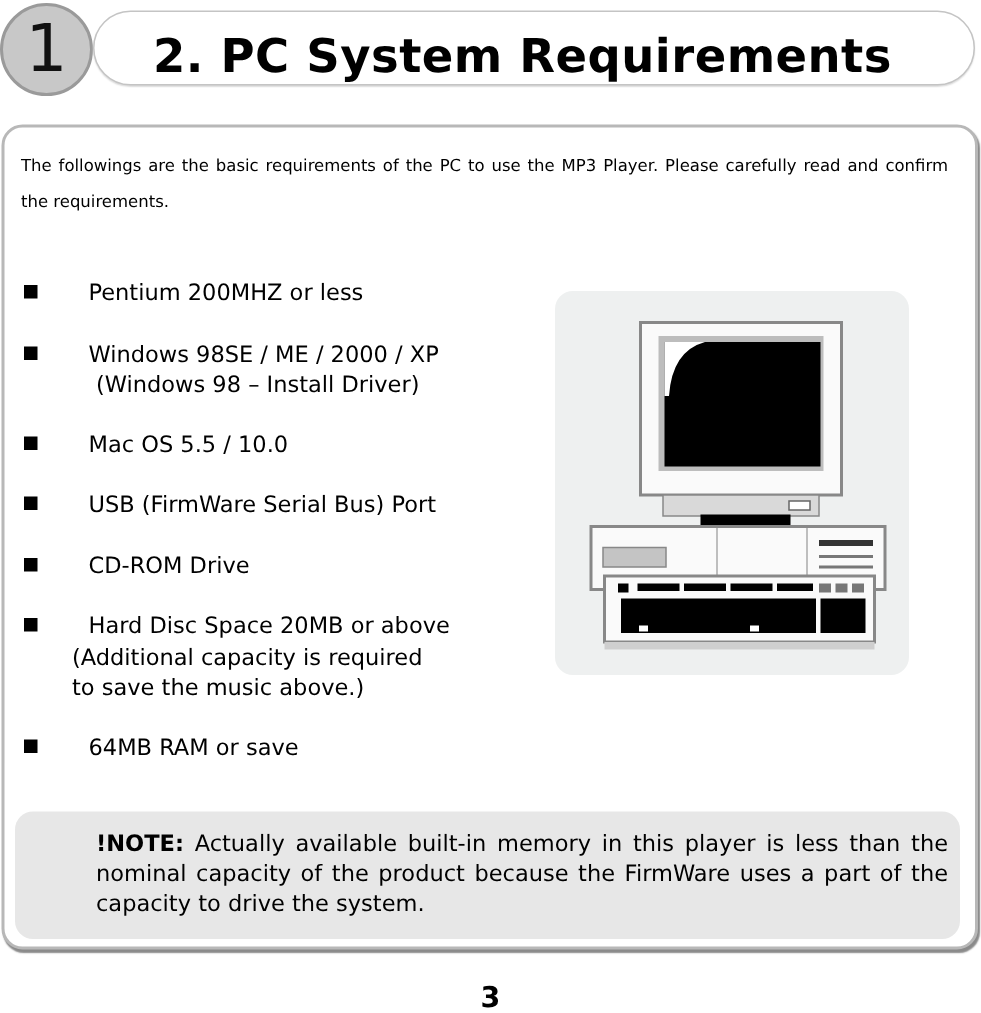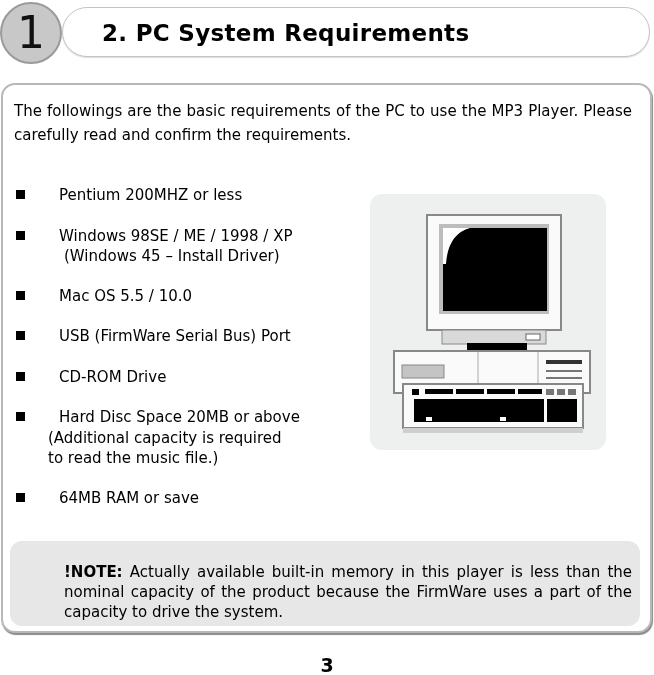--- a/index.html
+++ b/index.html
@@ -6,45 +6,45 @@
   body { width:654px; height:675px; position:relative; overflow:hidden;
          font-family:"DejaVu Sans", sans-serif; color:#000; }
 
   .num-circle { position:absolute; left:0; top:2px; width:62px; height:62px;
     border-radius:50%; background:#c8c8c8; border:2px solid #9a9a9a; box-sizing:border-box;
     display:flex; align-items:center; justify-content:center;
     font-size:44px; font-family:"DejaVu Sans", sans-serif; color:#111; line-height:1; }
   .title-pill { position:absolute; left:62px; top:7px; width:588px; height:50px;
     border:1px solid #c4c4c4; border-radius:25px; box-sizing:border-box;
     box-shadow:0 1px 1px #dcdcdc; background:#fff; }
-  .title-text { position:absolute; left:102px; top:20px; font-size:23px; font-weight:bold;
+  .title-text { position:absolute; left:102px; top:20px; font-size:31px; font-weight:bold;
     font-family:"DejaVu Sans", sans-serif; letter-spacing:0.3px; }
 
   .main-box { position:absolute; left:1px; top:83px; width:651px; height:550px;
     border:2px solid #b8b8b8; border-radius:14px; box-sizing:border-box; background:#fff;
     box-shadow:1px 2px 1px #8a8a8a; }
 
-  .intro { position:absolute; left:14px; top:99px; width:618px; font-size:15px; line-height:24px;
+  .intro { position:absolute; left:14px; top:99px; width:618px; font-size:11px; line-height:24px;
     text-align:justify; text-align-last:left; }
 
   .req-list { position:absolute; left:14px; top:185px; list-style:none; margin:0; padding:0;
     font-size:15px; }
   .req-item { position:absolute; left:0; white-space:nowrap; }
   .bullet { position:absolute; left:2px; top:5px; width:9px; height:9px; background:#000; }
   .req-text { position:absolute; left:45px; top:0; line-height:21px; }
   .req-sub { position:absolute; left:50px; line-height:21px; }
   .req-sub2 { position:absolute; left:34px; line-height:21px; }
 
   .pc-card { position:absolute; left:370px; top:194px; width:236px; height:256px;
     background:#eef0f0; border-radius:12px; }
 
   .note-box { position:absolute; left:10px; top:541px; width:630px; height:85px;
     background:#e7e7e7; border-radius:12px; }
   .note-text { position:absolute; left:64px; top:552px; width:568px; font-size:15px; line-height:20px;
-    text-align:justify; text-align-last:left;margin-top:10px; }
+    text-align:justify; text-align-last:left; }
   .note-label { font-weight:bold; }
 
   .page-num { position:absolute; left:0; width:654px; top:654px; text-align:center;
     font-size:19px; font-weight:bold; }
 </style>
 </head>
 <body>
 
 <div class="num-circle">1</div>
 <div class="title-pill"></div>
@@ -54,40 +54,40 @@
 
 <div class="intro">The followings are the basic requirements of the PC to use the MP3 Player. Please carefully read and confirm the requirements.</div>
 
 <div class="req-list">
   <div class="req-item" style="top:0px;">
     <span class="bullet"></span>
     <span class="req-text">Pentium 200MHZ or less</span>
   </div>
   <div class="req-item" style="top:41px;">
     <span class="bullet"></span>
-    <span class="req-text">Windows 98SE / ME / 1998 / XP</span>
-    <span class="req-sub" style="top:20px;">(Windows 45 – Install Driver)</span>
+    <span class="req-text">Windows 98SE / ME / 2000 / XP</span>
+    <span class="req-sub" style="top:20px;">(Windows 98 – Install Driver)</span>
   </div>
   <div class="req-item" style="top:101px;">
     <span class="bullet"></span>
     <span class="req-text">Mac OS 5.5 / 10.0</span>
   </div>
   <div class="req-item" style="top:141px;">
     <span class="bullet"></span>
     <span class="req-text">USB (FirmWare Serial Bus) Port</span>
   </div>
   <div class="req-item" style="top:182px;">
     <span class="bullet"></span>
     <span class="req-text">CD-ROM Drive</span>
   </div>
   <div class="req-item" style="top:222px;">
     <span class="bullet"></span>
     <span class="req-text">Hard Disc Space 20MB or above</span>
     <span class="req-sub2" style="top:21px;text-align:center;">(Additional capacity is required</span>
-    <span class="req-sub2" style="top:41px;">to read the music file.)</span>
+    <span class="req-sub2" style="top:41px;">to save the music above.)</span>
   </div>
   <div class="req-item" style="top:303px;">
     <span class="bullet"></span>
     <span class="req-text">64MB RAM or save</span>
   </div>
 </div>
 
 <div class="pc-card">
   <svg width="236" height="256" viewBox="0 0 236 256">
 

